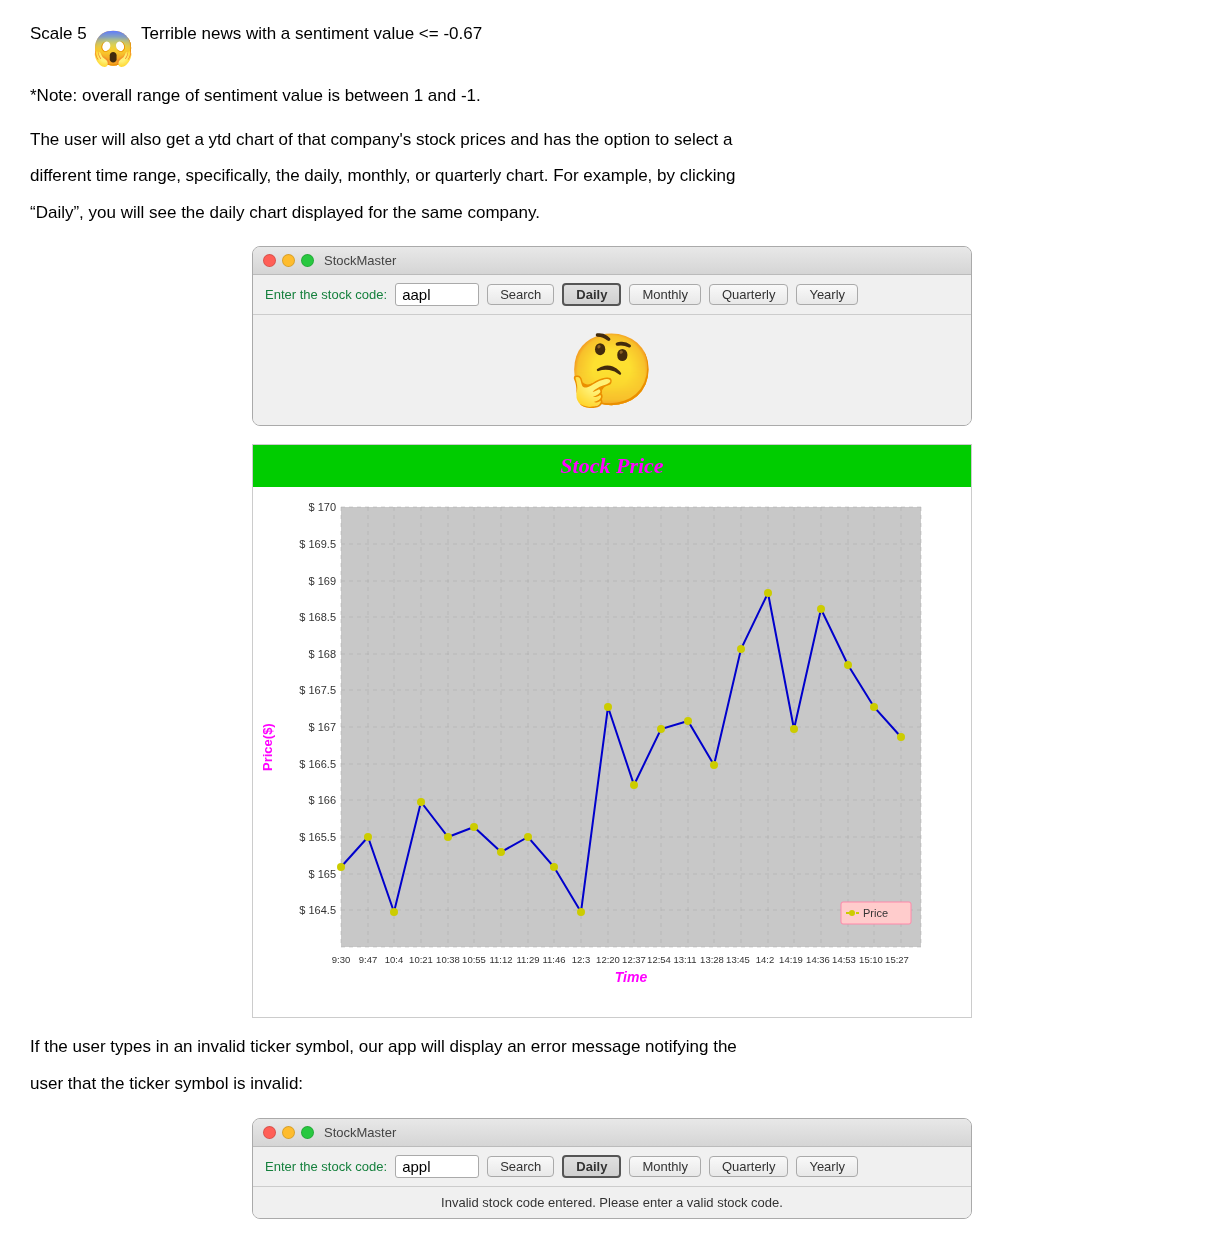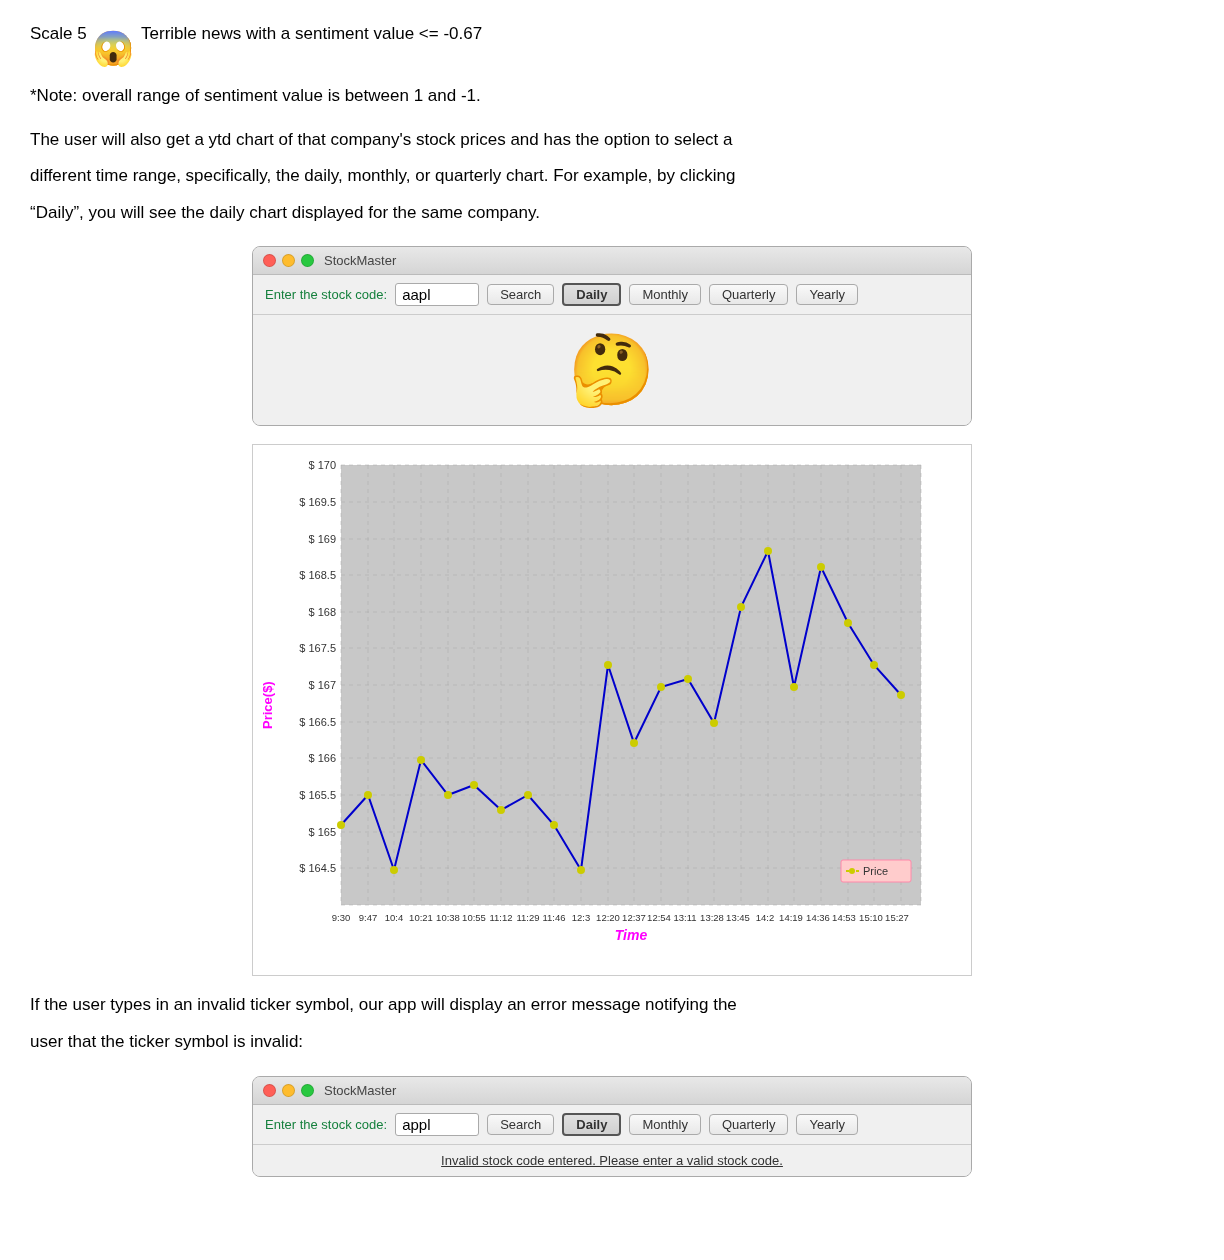--- a/index.html
+++ b/index.html
@@ -148,21 +148,20 @@
       display: block;
     }
 
     
     .window-error-msg {
       text-align: center;
       font-size: 13px;
       color: #333;
       padding: 8px 12px;
       background: #f0f0f0;
-      text-decoration: underline;
     }
 
     .page-text {
       font-size: 17px;
       line-height: 1.8;
       margin: 14px 0;
     }
   </style>
 </head>
 <body>
@@ -204,20 +203,23 @@
     <button class="toolbar-btn">Monthly</button>
     <button class="toolbar-btn">Quarterly</button>
     <button class="toolbar-btn">Yearly</button>
   </div>
   <div class="window-body">
     <span class="thinking-emoji">🤔</span>
   </div>
 </div>
 
 <div class="chart-outer">
+  <div class="chart-title-bar">
+    <span class="chart-title-text">Stock Price</span>
+  </div>
   <div class="chart-area">
     <div class="y-axis-label-container">
       <span class="y-axis-label">Price($)</span>
     </div>
     <div class="chart-with-axes">
       <svg class="chart-svg" width="660" height="500" viewBox="0 0 660 500">
 
         <rect x="60" y="10" width="580" height="440" fill="#c8c8c8"></rect>
 
         <line x1="60" y1="10" x2="640" y2="10" stroke="#aaa" stroke-width="0.5" stroke-dasharray="4,4"></line>

